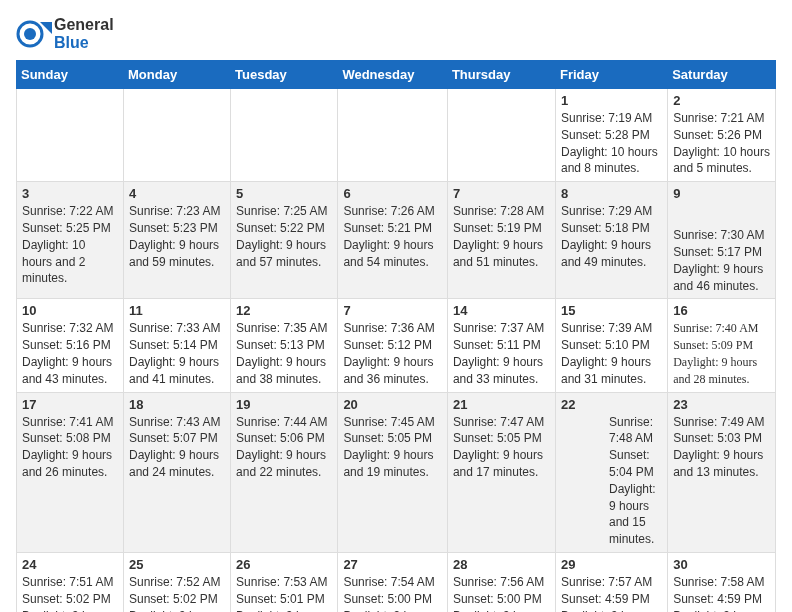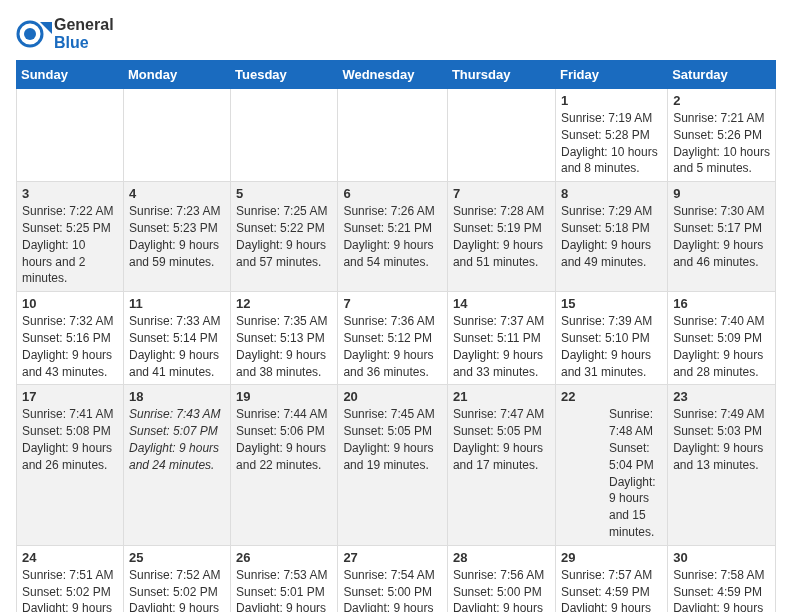--- a/index.html
+++ b/index.html
@@ -191,21 +191,21 @@
           <div class="cell-content">
             <div class="day-num">8</div>
             <div class="day-info" style="white-space: pre-line;">Sunrise: 7:29 AM
 Sunset: 5:18 PM
 Daylight: 9 hours and 49 minutes.</div>
           </div>
         </td>
         <td>
           <div class="cell-content">
             <div class="day-num">9</div>
-            <div class="day-info" style="white-space: pre-line;">Sunrise: 7:30 AM
+            <div class="day-info" style="white-space: pre-line; margin-top: 24px;">Sunrise: 7:30 AM
 Sunset: 5:17 PM
 Daylight: 9 hours and 46 minutes.</div>
           </div>
         </td>
       </tr>
       <tr>
         <td>
           <div class="cell-content">
             <div class="day-num">10</div>
             <div class="day-info" style="white-space: pre-line;">Sunrise: 7:32 AM
@@ -249,39 +249,39 @@
           <div class="cell-content">
             <div class="day-num">15</div>
             <div class="day-info" style="white-space: pre-line;">Sunrise: 7:39 AM
 Sunset: 5:10 PM
 Daylight: 9 hours and 31 minutes.</div>
           </div>
         </td>
         <td>
           <div class="cell-content">
             <div class="day-num">16</div>
-            <div class="day-info" style="white-space: pre-line;">Sunrise: 7:40 AM
+            <div class="day-info" style="white-space: pre-line; font-family: Liberation Serif, serif;">Sunrise: 7:40 AM
 Sunset: 5:09 PM
 Daylight: 9 hours and 28 minutes.</div>
           </div>
         </td>
       </tr>
       <tr>
         <td>
           <div class="cell-content">
             <div class="day-num">17</div>
             <div class="day-info" style="white-space: pre-line;">Sunrise: 7:41 AM
 Sunset: 5:08 PM
 Daylight: 9 hours and 26 minutes.</div>
           </div>
         </td>
         <td>
           <div class="cell-content">
             <div class="day-num">18</div>
-            <div class="day-info" style="white-space: pre-line; font-style: italic;">Sunrise: 7:43 AM
+            <div class="day-info" style="white-space: pre-line;">Sunrise: 7:43 AM
 Sunset: 5:07 PM
 Daylight: 9 hours and 24 minutes.</div>
           </div>
         </td>
         <td>
           <div class="cell-content">
             <div class="day-num">19</div>
             <div class="day-info" style="white-space: pre-line;">Sunrise: 7:44 AM
 Sunset: 5:06 PM
 Daylight: 9 hours and 22 minutes.</div>

